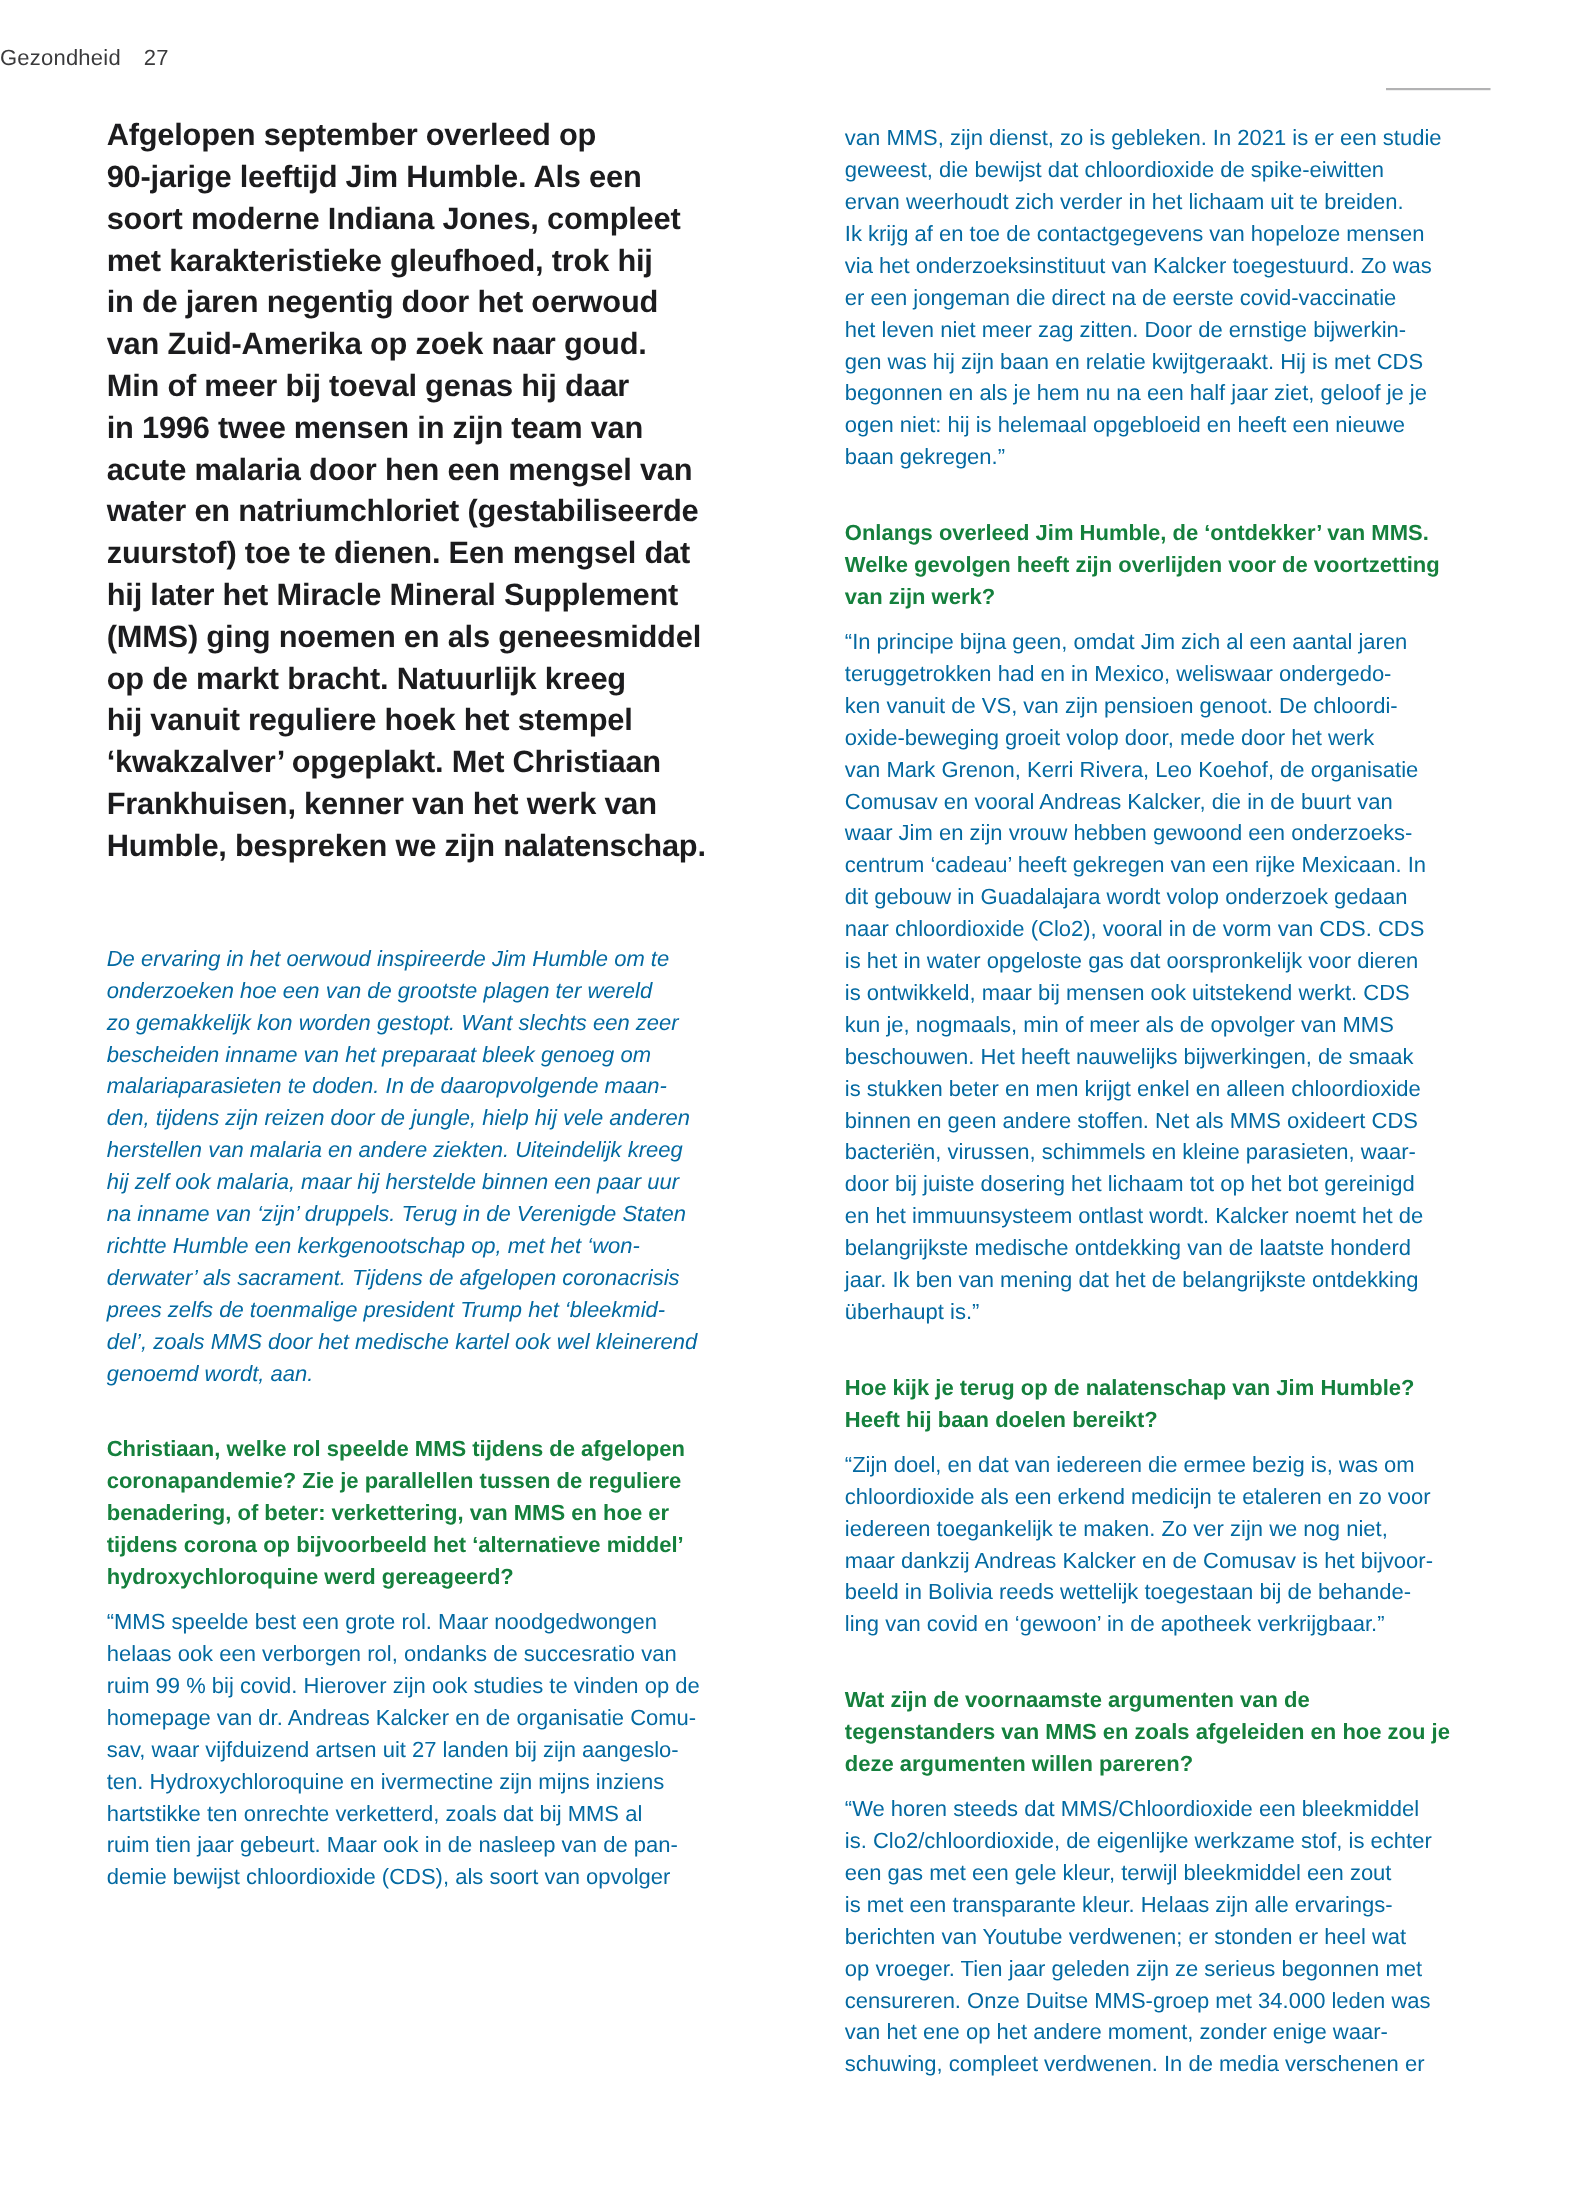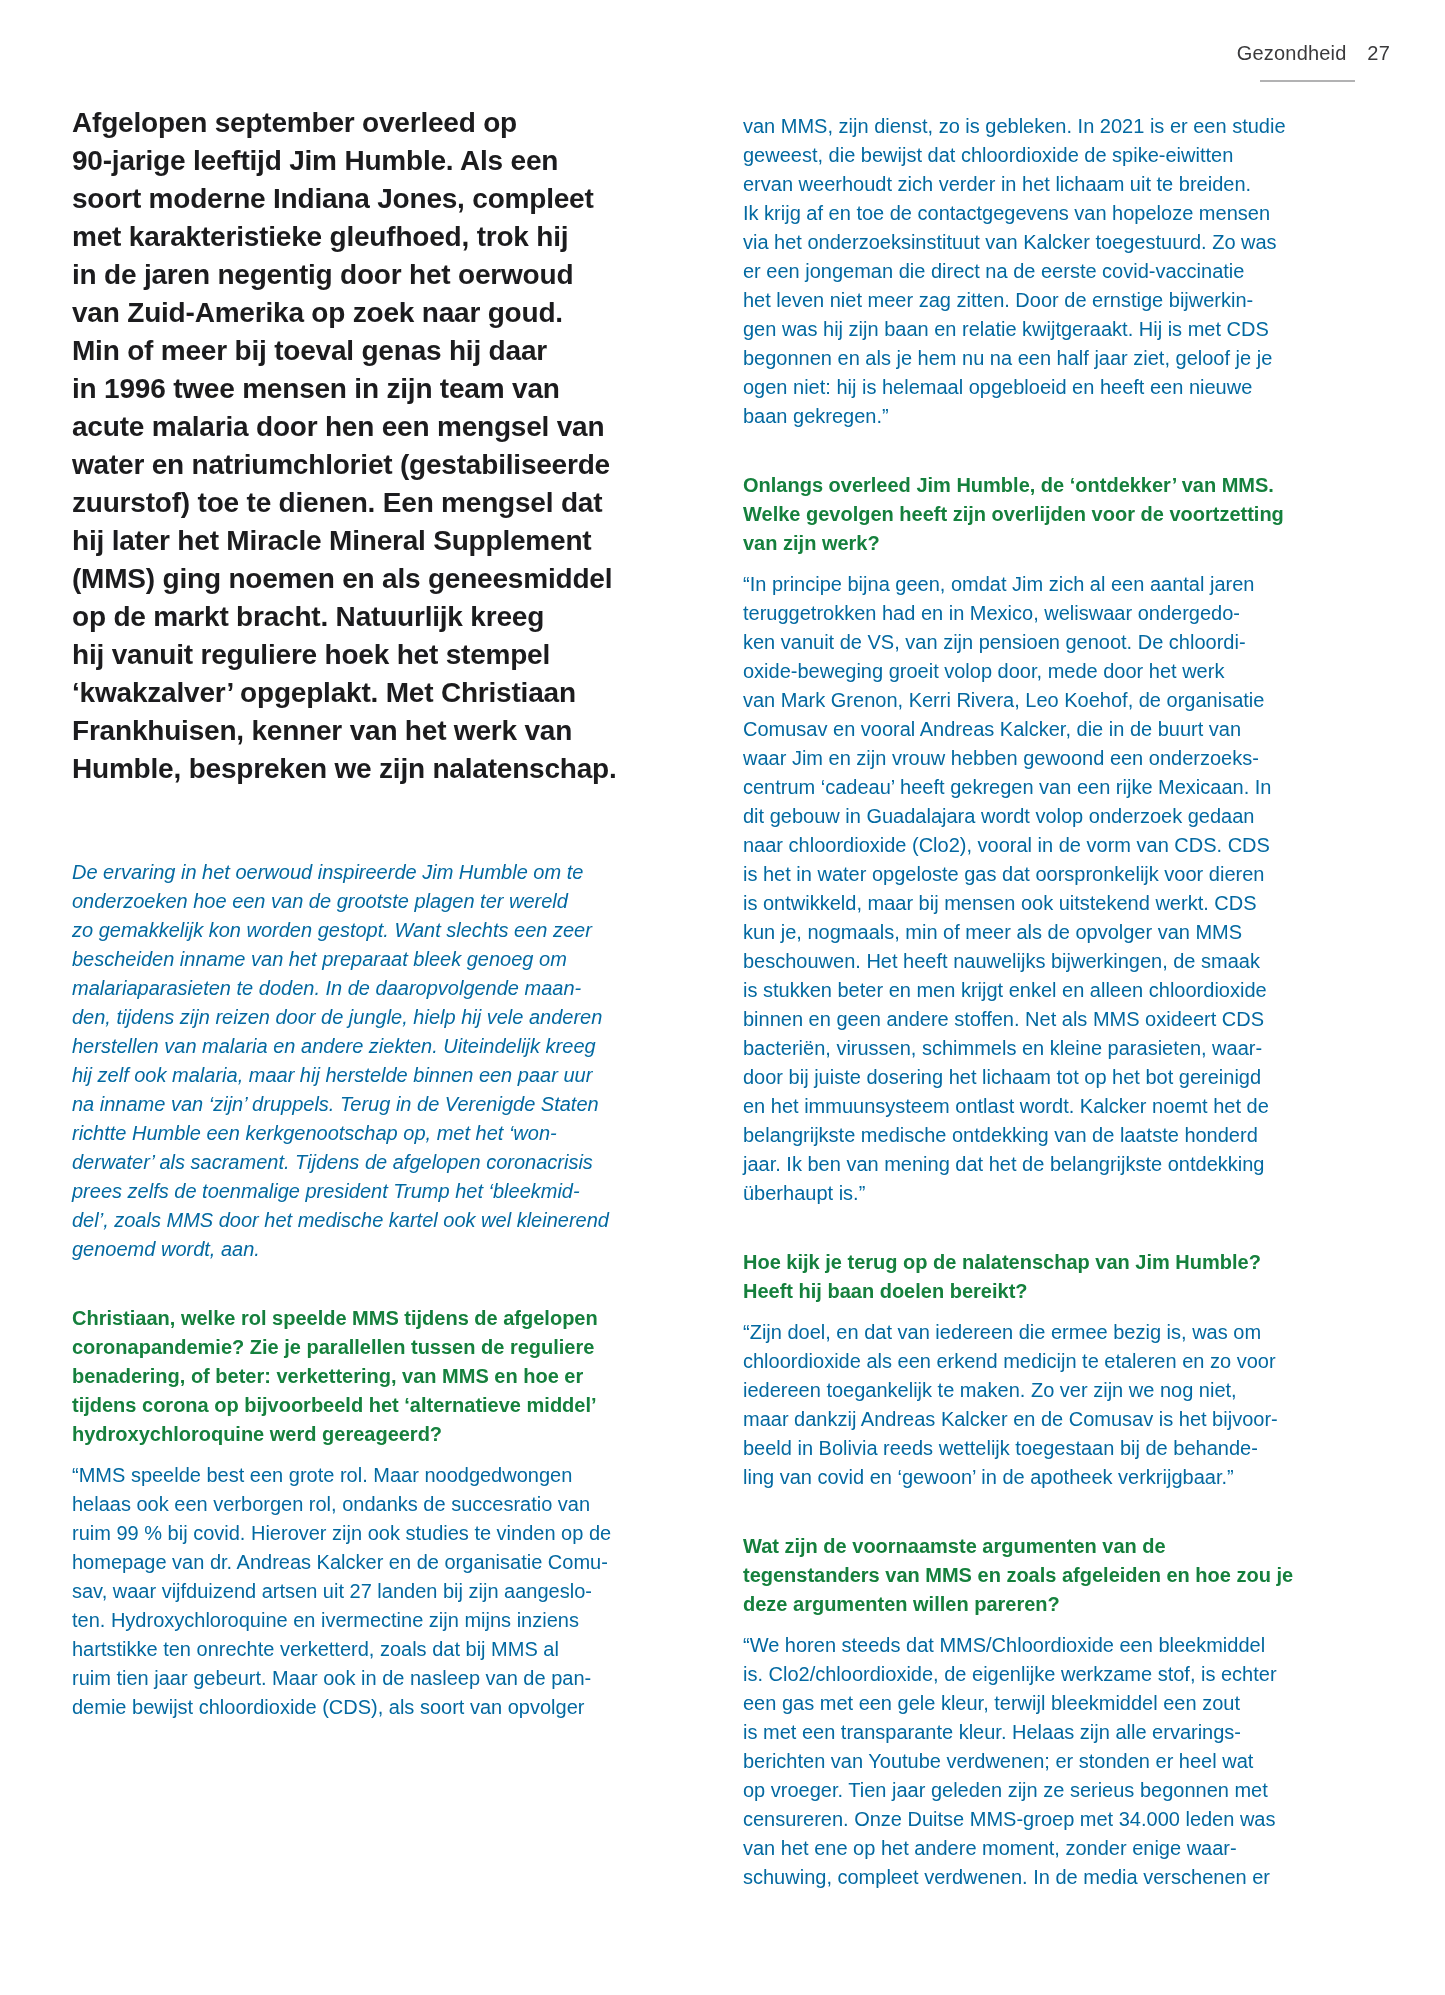--- a/index.html
+++ b/index.html
@@ -9,40 +9,39 @@
     background: #ffffff;
     font-family: "Liberation Sans", sans-serif;
     box-sizing: border-box;
     overflow: hidden;
     position: relative;
   }
   
   .page-header {
     padding-top: 42px;
     padding-right: 55px;
-    text-align: right;
   }
   .header-line {
     font-size: 20px;
     color: #3a3a3c;
     letter-spacing: 0.2px;
   }
   .section-label { display: inline-block; }
   .page-number { display: inline-block; margin-left: 15px; }
   .header-rule {
     width: 95px;
     height: 2px;
     background: #b2b2b3;
     margin: 15px 35px 0 auto;
   }
   
   main.columns {
     display: flex;
     gap: 78px;
-    padding: 0 72px;
+    padding: 0 97px;
     margin-top: 16px;
     align-items: flex-start;
   }
   .col { flex: none; }
   .col-left  { width: 593px; }
   .col-right { width: 580px; padding-top: 14px; }
   .prewrap { white-space: pre-line; }
   
   .intro {
     font-size: 28px;

